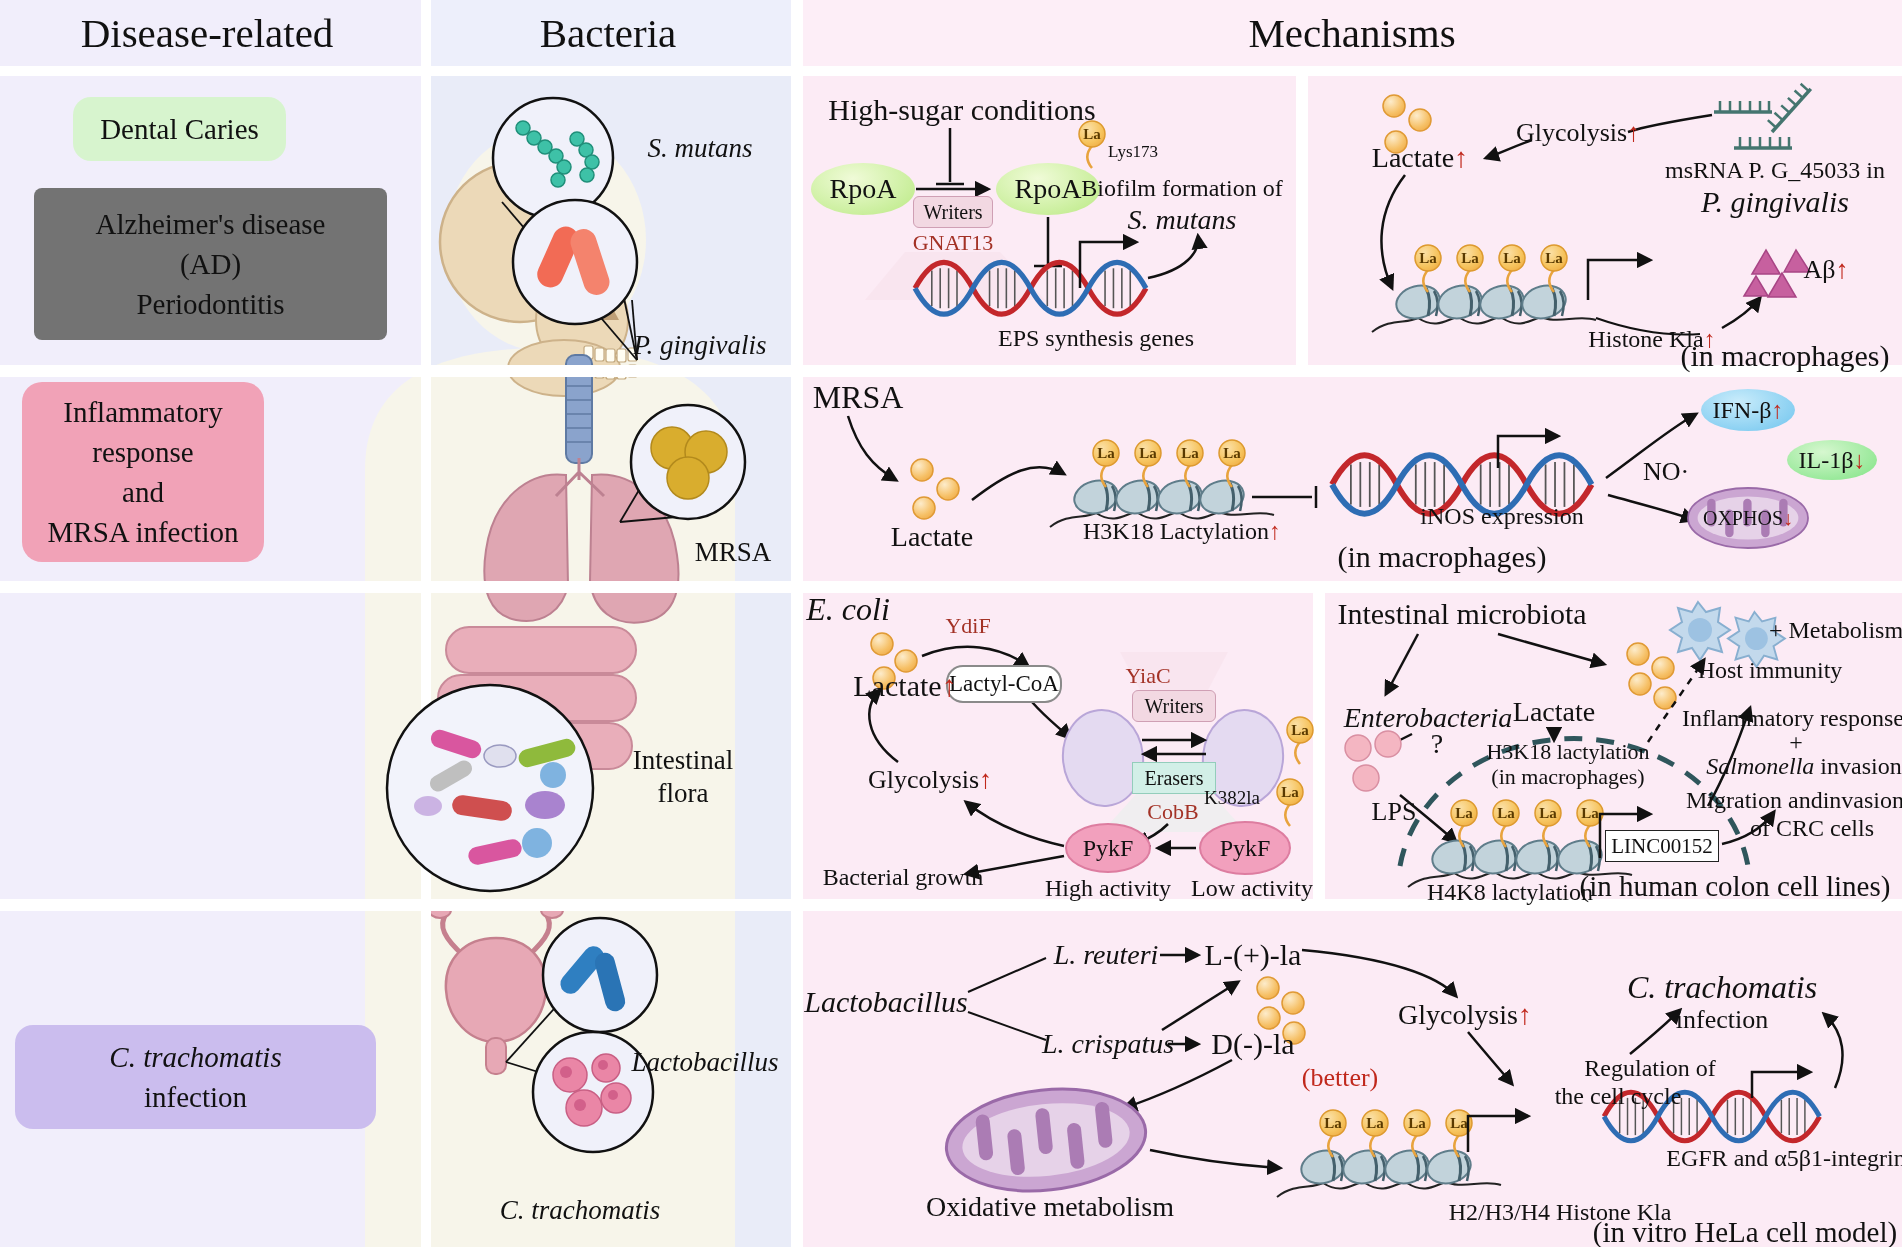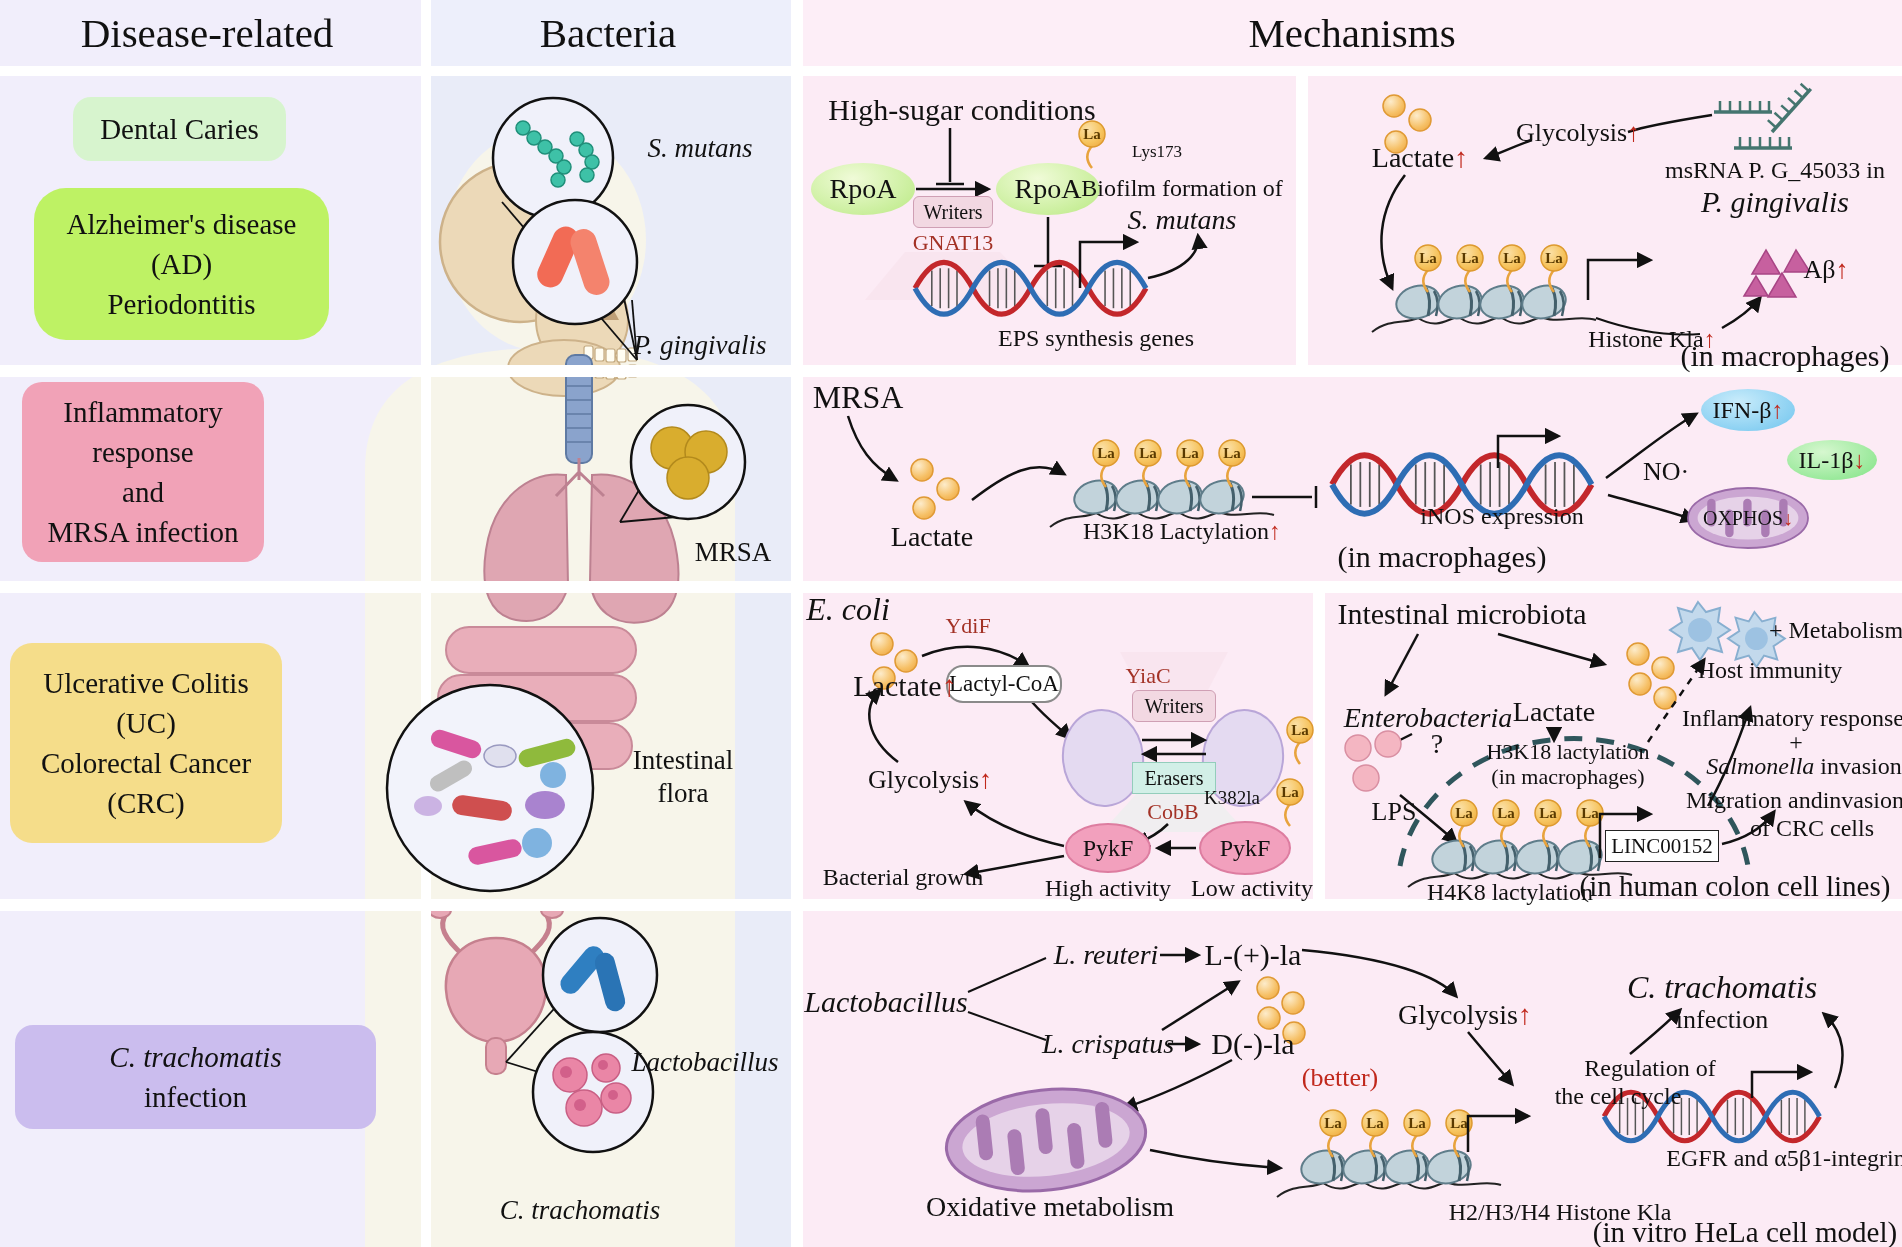--- a/index.html
+++ b/index.html
@@ -389,58 +389,52 @@
     </g>
   </svg>
 
   <div class="hdr" style="left:207px;top:33px;">Disease-related</div>
   <div class="hdr" style="left:608px;top:33px;">Bacteria</div>
   <div class="hdr" style="left:1352px;top:33px;">Mechanisms</div>
 
   <div class="dbox" style="left:73px;top:97px;width:213px;height:64px;background:#d7f4ce;border-radius:18px;">
     <div>Dental Caries</div>
   </div>
-  <div class="dbox" style="left:34px;top:188px;width:295px;height:152px;background:#bef264;border-radius:32px;">
+  <div class="dbox" style="left:34px;top:188px;width:353px;height:152px;background:#737373;border-radius:8px;">
     <div>Alzheimer's disease</div>
     <div>(AD)</div>
     <div>Periodontitis</div>
   </div>
   <div class="dbox" style="left:22px;top:382px;width:242px;height:180px;background:#f1a2b7;border-radius:20px;">
     <div>Inflammatory</div>
     <div>response</div>
     <div>and</div>
     <div>MRSA infection</div>
   </div>
-  <div class="dbox" style="left:10px;top:643px;width:272px;height:200px;background:#f5dd8a;border-radius:22px;">
-    <div>Ulcerative Colitis</div>
-    <div>(UC)</div>
-    <div>Colorectal Cancer</div>
-    <div>(CRC)</div>
-  </div>
   <div class="dbox" style="left:15px;top:1025px;width:361px;height:104px;background:#cbbdee;border-radius:18px;">
     <div class="it">C. trachomatis</div>
     <div>infection</div>
   </div>
 
   <div class="lb it" style="left:700px;top:148px;font-size:27px;">S. mutans</div>
   <div class="lb it" style="left:700px;top:345px;font-size:27px;">P. gingivalis</div>
   <div class="lb" style="left:733px;top:552px;font-size:27px;">MRSA</div>
   <div class="lb" style="left:683px;top:760px;font-size:27px;">Intestinal</div>
   <div class="lb" style="left:683px;top:793px;font-size:27px;">flora</div>
   <div class="lb it" style="left:705px;top:1062px;font-size:27px;">Lactobacillus</div>
   <div class="lb it" style="left:580px;top:1210px;font-size:27px;">C. trachomatis</div>
 
   <div class="lb" style="left:962px;top:110px;font-size:30px;">High-sugar conditions</div>
   <div class="bx oval" style="left:863px;top:189px;width:104px;height:52px;background:radial-gradient(ellipse at 40% 30%,#f0fbd8,#b9e982);font-size:28px;">
       <span>RpoA</span>
     </div>
   <div class="bx oval" style="left:1048px;top:189px;width:104px;height:52px;background:radial-gradient(ellipse at 40% 30%,#f0fbd8,#b9e982);font-size:28px;">
       <span>RpoA</span>
     </div>
-  <div class="lb" style="left:1133px;top:152px;font-size:17px;margin-left:24px;">Lys173</div>
+  <div class="lb" style="left:1133px;top:152px;font-size:17px;">Lys173</div>
   <div class="bx" style="left:953px;top:212px;width:78px;height:30px;background:#f2d8e2;border:1.5px solid #cf9fb4;border-radius:6px;font-size:20px;">
       <span>Writers</span>
     </div>
   <div class="lb enz" style="left:953px;top:243px;font-size:22px;">GNAT13</div>
   <div class="lb" style="left:1182px;top:188px;font-size:24px;">Biofilm formation of</div>
   <div class="lb it" style="left:1182px;top:220px;font-size:28px;">S. mutans</div>
   <div class="lb" style="left:1096px;top:338px;font-size:24px;">EPS synthesis genes</div>
 
   <div class="lb" style="left:1420px;top:158px;font-size:28px;"><span>Lactate</span><span class="red">↑</span></div>
   <div class="lb" style="left:1578px;top:133px;font-size:26px;"><span>Glycolysis</span><span class="red">↑</span></div>

